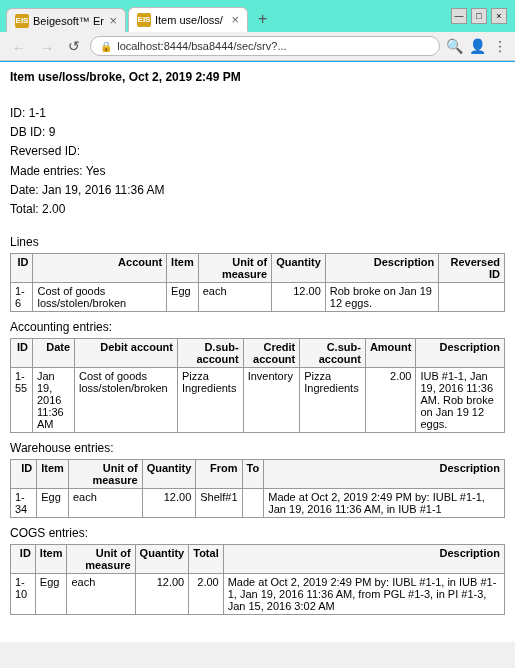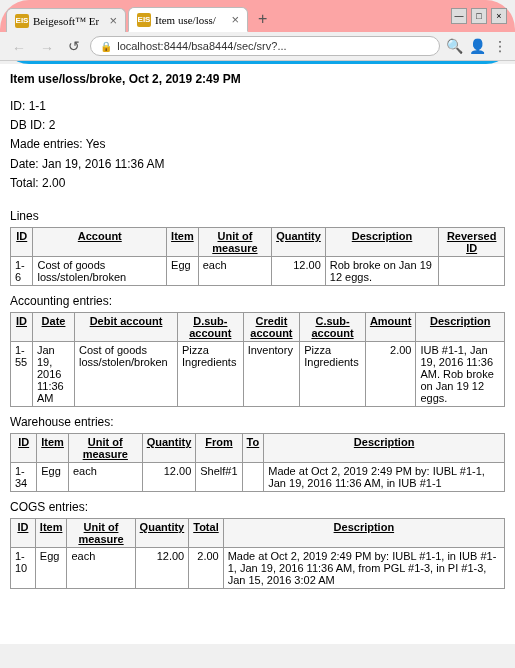--- a/index.html
+++ b/index.html
@@ -3,23 +3,22 @@
   <meta charset="utf-8">
   <style>
     * { box-sizing: border-box; margin: 0; padding: 0; }
     body {
       font-family: Arial, sans-serif;
       font-size: 12px;
       background: #f0f0f0;
       width: 515px;
     }
     .browser-chrome {
-      background: #fca5a5;
-      border-bottom: 3px solid #0ea5e9;
-      border-radius: 29px;
+      background: #5eead4;
+      border-bottom: 1px solid #0ea5e9;
     }
     .tab-bar {
       display: flex;
       align-items: flex-end;
       padding: 6px 6px 0 6px;
       gap: 2px;
     }
     .tab {
       display: flex;
       align-items: center;
@@ -48,21 +47,20 @@
       color: white;
       font-size: 8px;
       font-weight: bold;
       flex-shrink: 0;
     }
     .tab-label {
       overflow: hidden;
       text-overflow: ellipsis;
       white-space: nowrap;
       max-width: 90px;
-      font-family: Liberation Serif, serif;
     }
     .tab-close {
       font-size: 13px;
       color: #666;
       cursor: pointer;
       margin-left: auto;
     }
     .new-tab-btn {
       background: none;
       border: none;
@@ -132,21 +130,21 @@
     }
     .page-content {
       background: #fff;
       padding: 8px 10px;
       min-height: 580px;
       overflow-y: auto;
     }
     .page-title {
       font-weight: bold;
       font-size: 12px;
-      margin-bottom: 11px;
+      margin-bottom: 20px;
     }
     .info-block {
       margin-bottom: 16px;
       line-height: 1.6;
     }
     .section-title {
       font-weight: normal;
       font-size: 12px;
       margin-top: 8px;
       margin-bottom: 4px;
@@ -159,22 +157,21 @@
     }
     th, td {
       border: 1px solid #999;
       padding: 2px 4px;
       text-align: left;
       vertical-align: top;
     }
     th {
       background: #f5f5f5;
       font-weight: bold;
-      text-align: center;
-      text-decoration: underline;
+      text-align: right;
     }
     td {
       font-size: 11px;
     }
     td.num { text-align: right; }
   </style>
 </head>
 <body>
 
 <div class="browser-chrome">
@@ -213,21 +210,22 @@
     <button class="addr-btn">👤</button>
     <button class="addr-btn">⋮</button>
   </div>
 </div>
 
 <div class="page-content">
   <div class="page-title">Item use/loss/broke, Oct 2, 2019 2:49 PM</div>
 
   <div class="info-block">
     <div>ID: 1-1</div>
-    <div>DB ID: 2</div>
+    <div>DB ID: 9</div>
+    <div>Reversed ID:</div>
     <div>Made entries: Yes</div>
     <div>Date: Jan 19, 2016 11:36 AM</div>
     <div>Total: 2.00</div>
   </div>
 
   <div class="section-title">Lines</div>
   <table>
     <thead>
       <tr>
         <th>ID</th>

